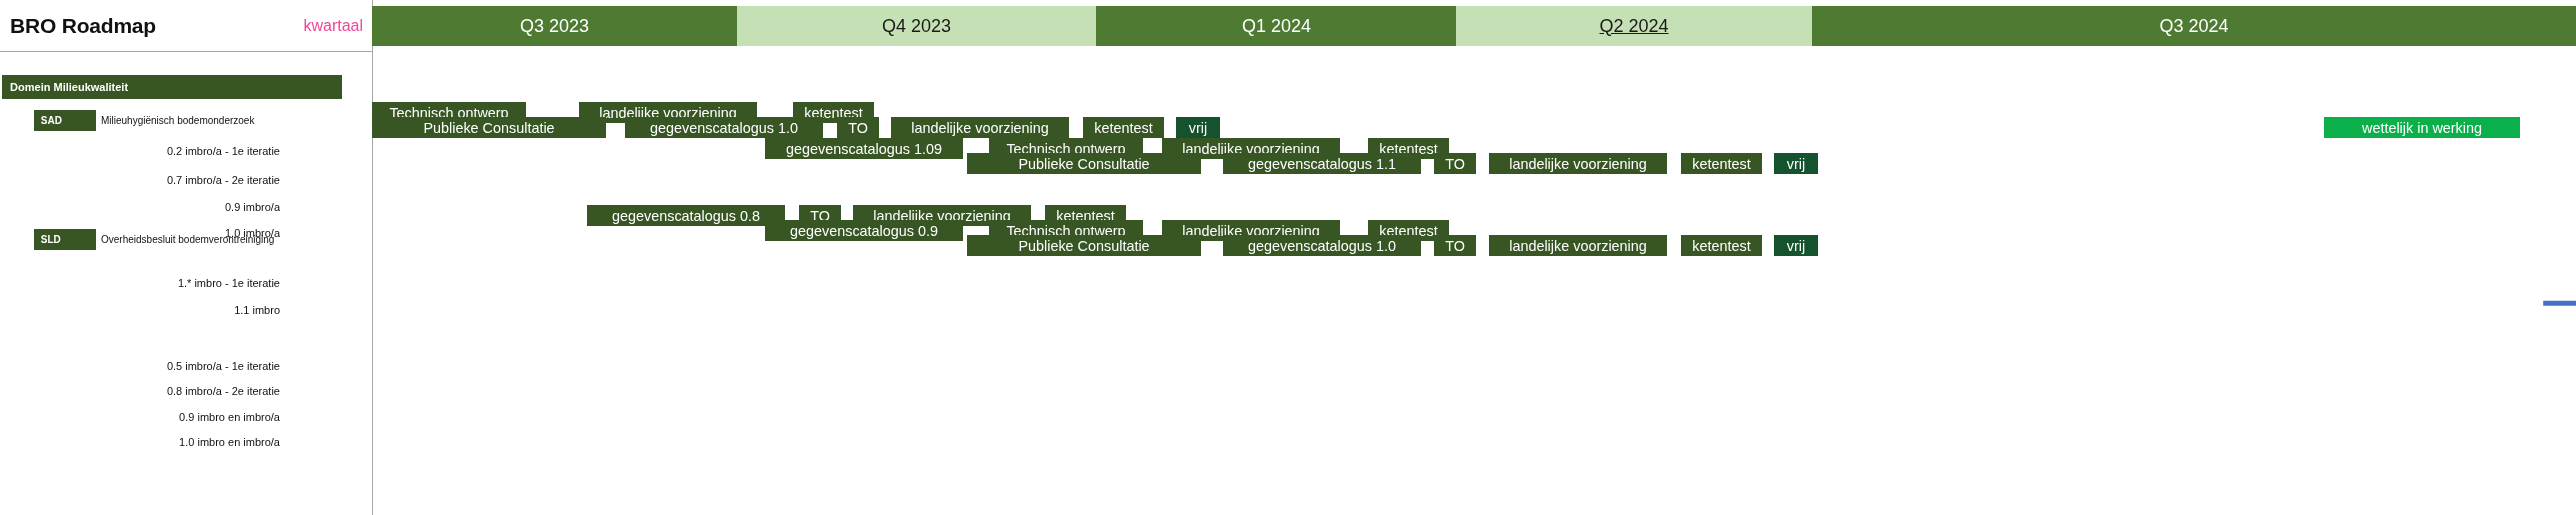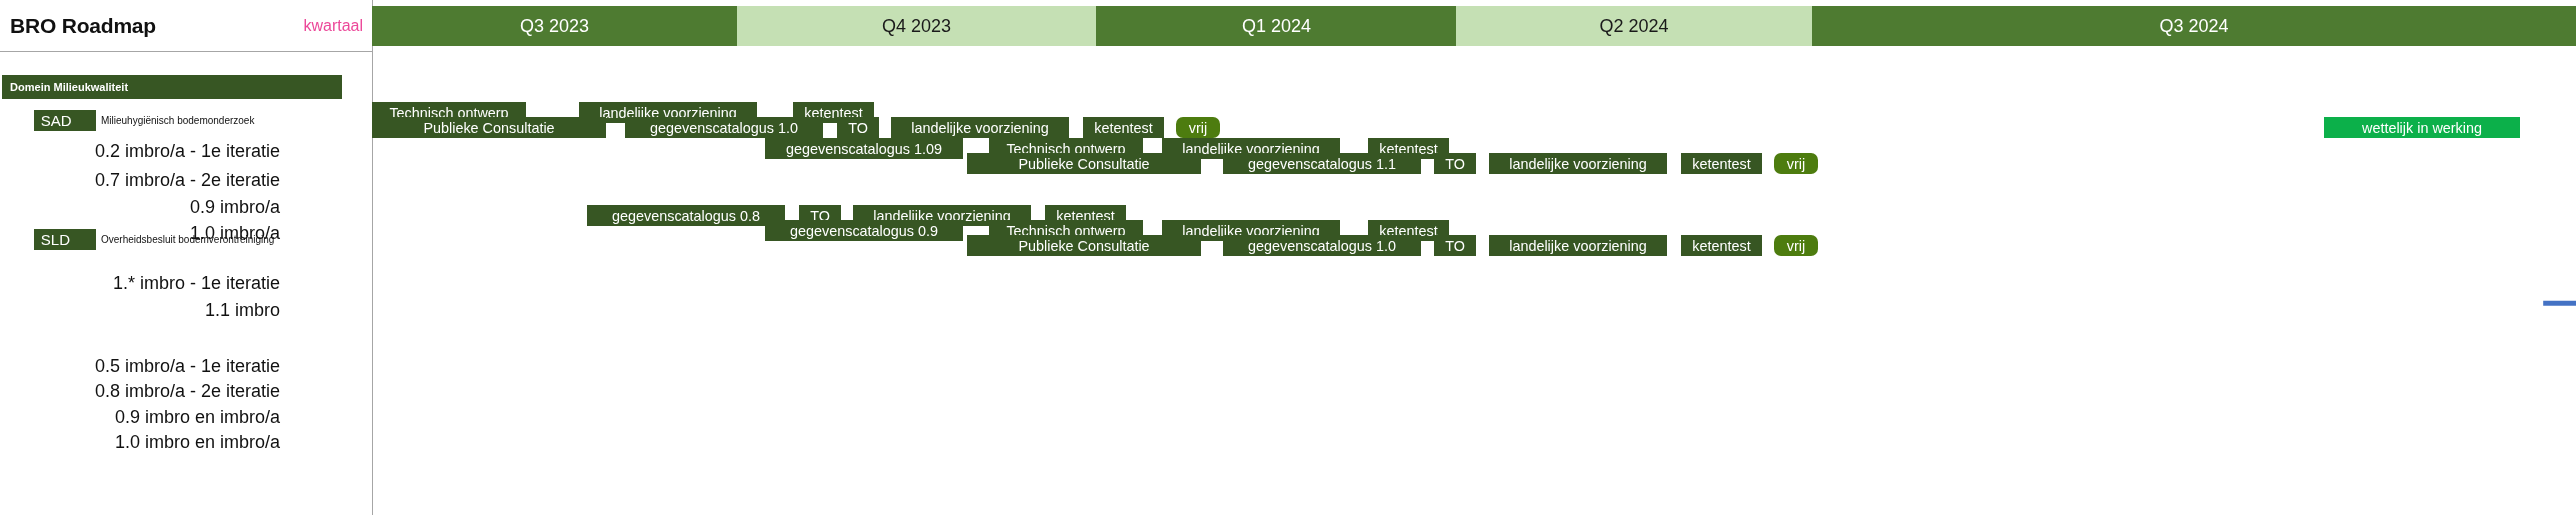--- a/index.html
+++ b/index.html
@@ -92,40 +92,41 @@
     white-space: nowrap;
   }
 
   .group-row { position: absolute; left: 0; height: 24px; width: 372px; }
   .group-badge {
     position: absolute;
     left: 34px; top: 1.7px;
     width: 62px; height: 21px;
     background: #375623;
     color: #ffffff;
-    font-size: 15px;
+    font-size: 10px;
     display: flex;
     align-items: center;
     padding-left: 6.8px;
     white-space: nowrap;
+    font-weight: bold;
   }
   .group-name {
     position: absolute;
     left: 101px; top: 1.7px;
     font-size: 10px;
     color: #111111;
     line-height: 21px;
     white-space: nowrap;
   }
 
   .ver-row {
     position: absolute;
     left: 0; width: 280px; height: 22px;
     text-align: right;
-    font-size: 18px;
+    font-size: 11px;
     color: #111111;
     line-height: 22px;
     white-space: nowrap;
   }
 
   
   #chart {
     position: absolute;
     left: 372px; top: 51px;
     right: 0; height: 465px;
@@ -136,21 +137,21 @@
     height: 21px;
     display: flex;
     align-items: center;
     justify-content: center;
     font-size: 14.4px;
     color: #ffffff;
     white-space: nowrap;
     overflow: hidden;
   }
   .bar.phase { background: #375623; }
-  .bar.free  { background: #4d7c0f; border-radius: 7px; }
+  .bar.free  { background: #14532d; }
   .bar.live  { background: #0cb04a; }
 
   #arrow-svg { position: absolute; }
 </style>
 </head>
 <body>
 
 <div id="titlebar">
   <div id="app-title">BRO Roadmap</div>
   <div id="scale-label">kwartaal</div>
@@ -162,21 +163,21 @@
 <div id="timeline-header">
     <div class="qcell dark" style="left: 0px; width: 365px;">
       <span>Q3 2023</span>
     </div>
     <div class="qcell light" style="left: 365px; width: 359px;">
       <span>Q4 2023</span>
     </div>
     <div class="qcell dark" style="left: 724px; width: 361px;">
       <span>Q1 2024</span>
     </div>
-    <div class="qcell light" style="left: 1084px; width: 356px;">
+    <div class="qcell light" style="left: 1084px; width: 356px; text-decoration: underline;">
       <span>Q2 2024</span>
     </div>
     <div class="qcell dark" style="left: 1440px; width: 764px;">
       <span>Q3 2024</span>
     </div>
   </div>
 
 <div id="sidebar">
   <div id="domain-band">
     <span id="domain-band-label">Domein Milieukwaliteit</span>

